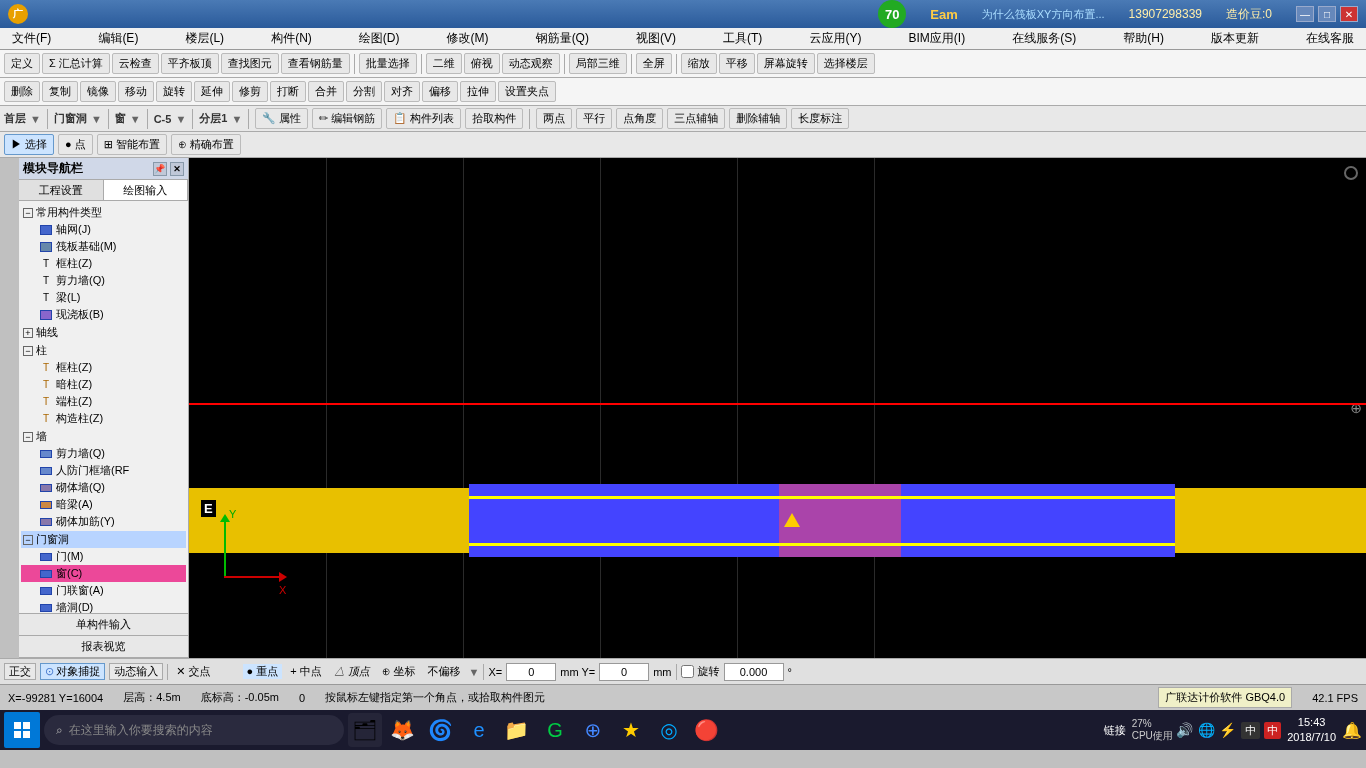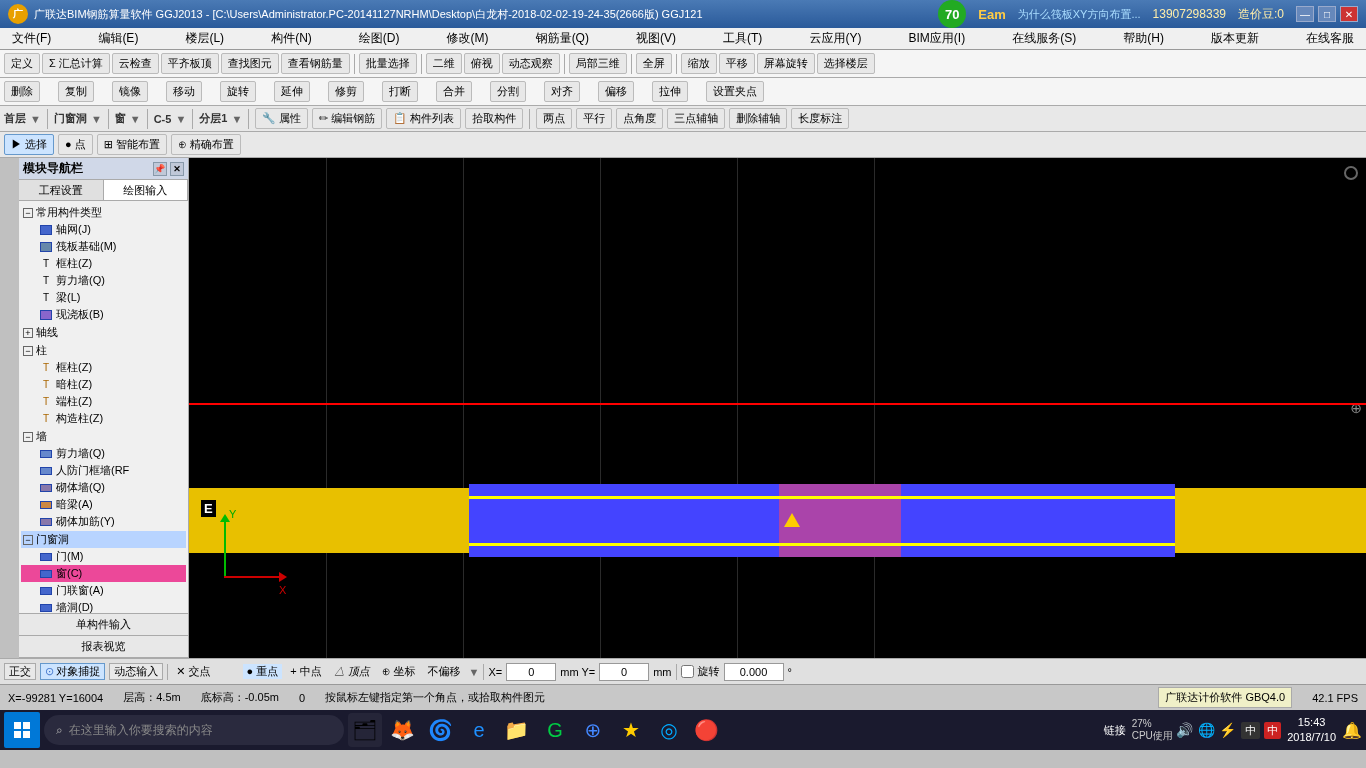--- a/index.html
+++ b/index.html
@@ -51,21 +51,21 @@
     .tb-sep { width: 1px; height: 20px; background: #aaa; margin: 0 2px; }
     
     
     #toolbar2 {
       height: 28px;
       background: #f5f5f5;
       display: flex;
       align-items: center;
       border-bottom: 1px solid #aaa;
       padding: 0 4px;
-      gap: 18px;
+      gap: 2px;
       overflow: hidden;
     }
     
     
     #floorbar {
       height: 26px;
       background: #e8e8e8;
       display: flex;
       align-items: center;
       border-bottom: 1px solid #aaa;
@@ -200,23 +200,22 @@
     
     
     .canvas-grid-v { position: absolute; background: #333; width: 1px; }
   </style>
 </head>
 <body>
 
 <div id="titlebar">
   <div id="titlebar-left">
     <div id="titlebar-logo">广</div>
-    <span style="font-size:11px; max-width:900px; overflow:hidden; white-space:nowrap;">广联达BIM钢筋算量软件 GGJ2013 - [C:\Users\Administrator.PC-20141127NRHM\Desktop\白龙村-2018-02-02-19-24-35(2666版) GGJ121</span>
-  </div>
-  <div style="display:flex; align-items:center; gap:12px;">
+  </div>
+  <div style="display:flex; align-items:center; gap:24px;">
     <div id="score-badge">70</div>
     <span style="color:#ffcc44; font-size:13px; font-weight:bold;">Eam</span>
     <span style="color:#aaddff; font-size:11px; cursor:pointer;">为什么筏板XY方向布置...</span>
     <span style="color:#ffeeaa;">13907298339</span>
     <span style="color:#ffeeaa;">造价豆:0</span>
     <div id="titlebar-controls">
       <div class="title-btn">—</div>
       <div class="title-btn">□</div>
       <div class="title-btn close">✕</div>
     </div>

